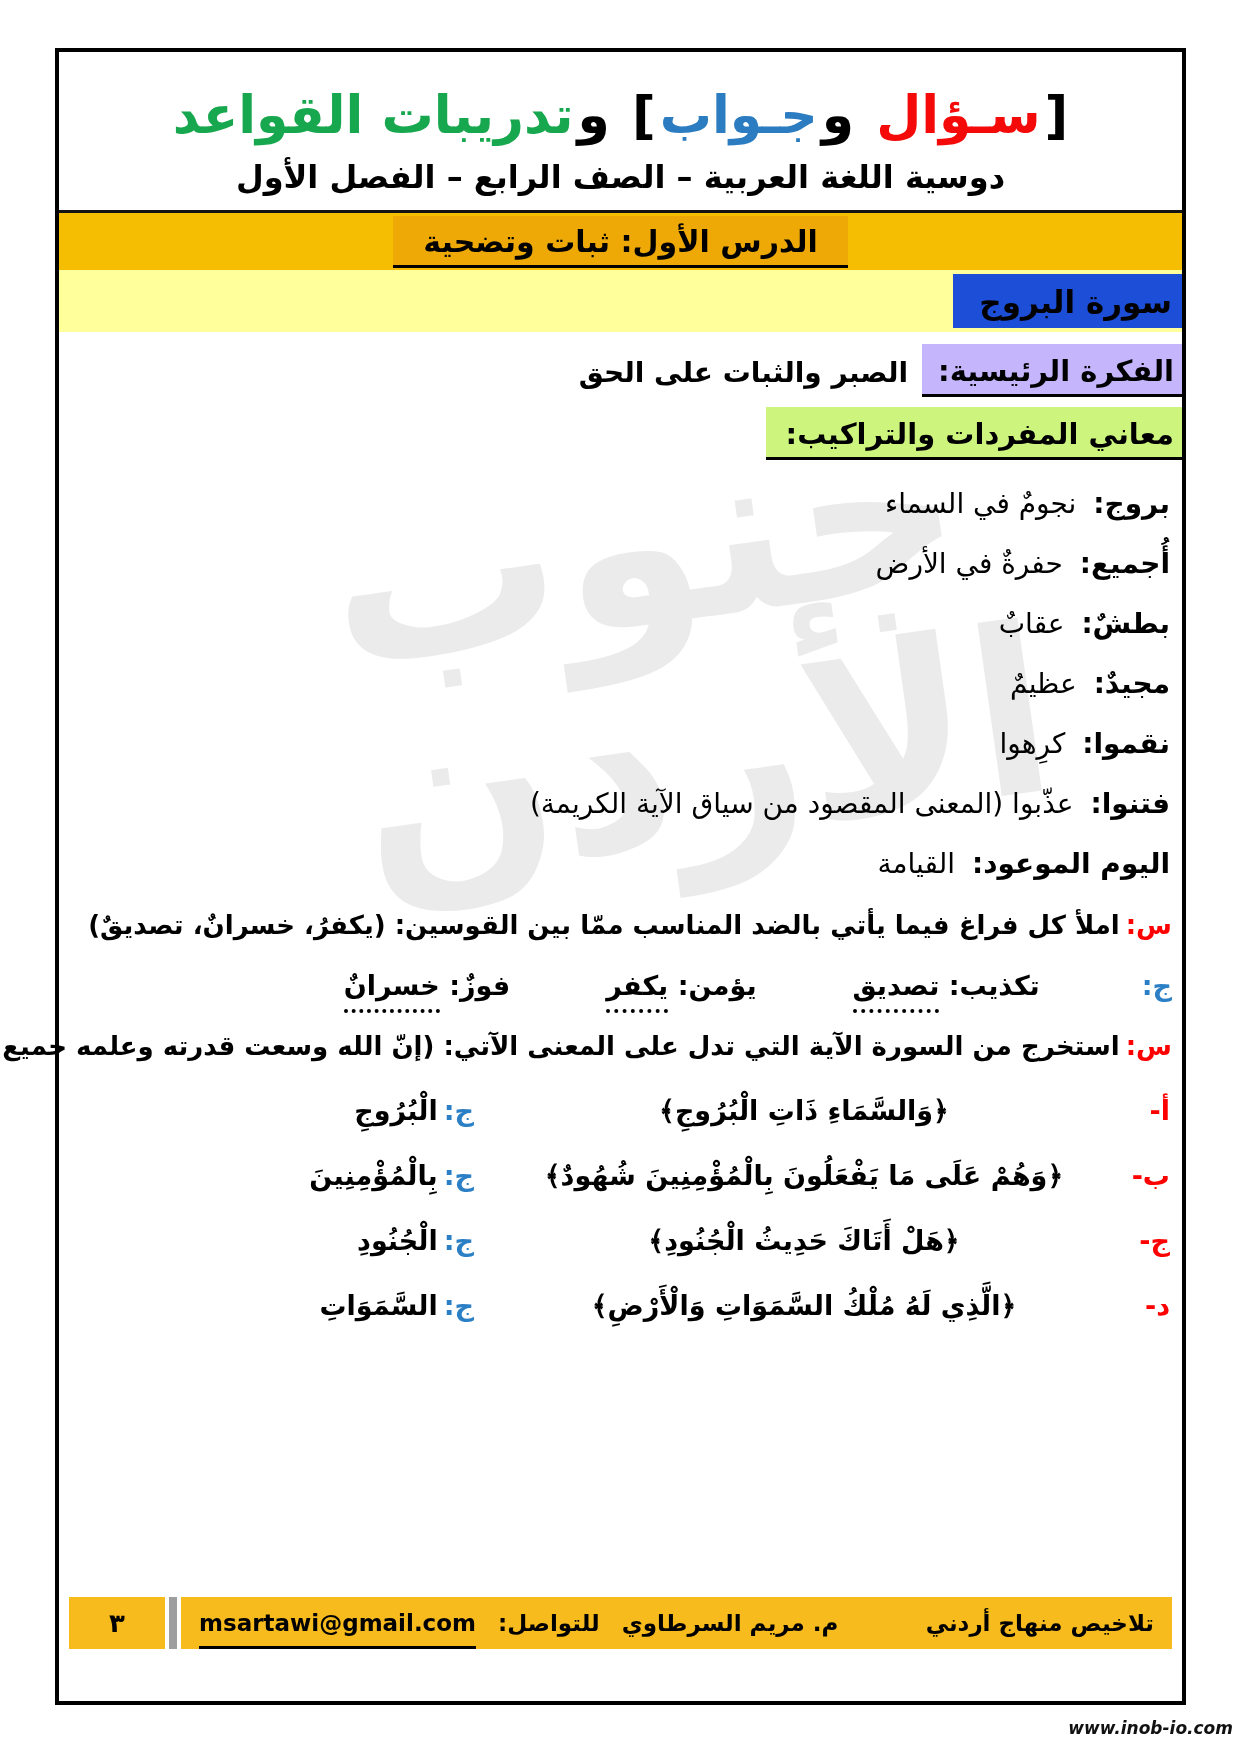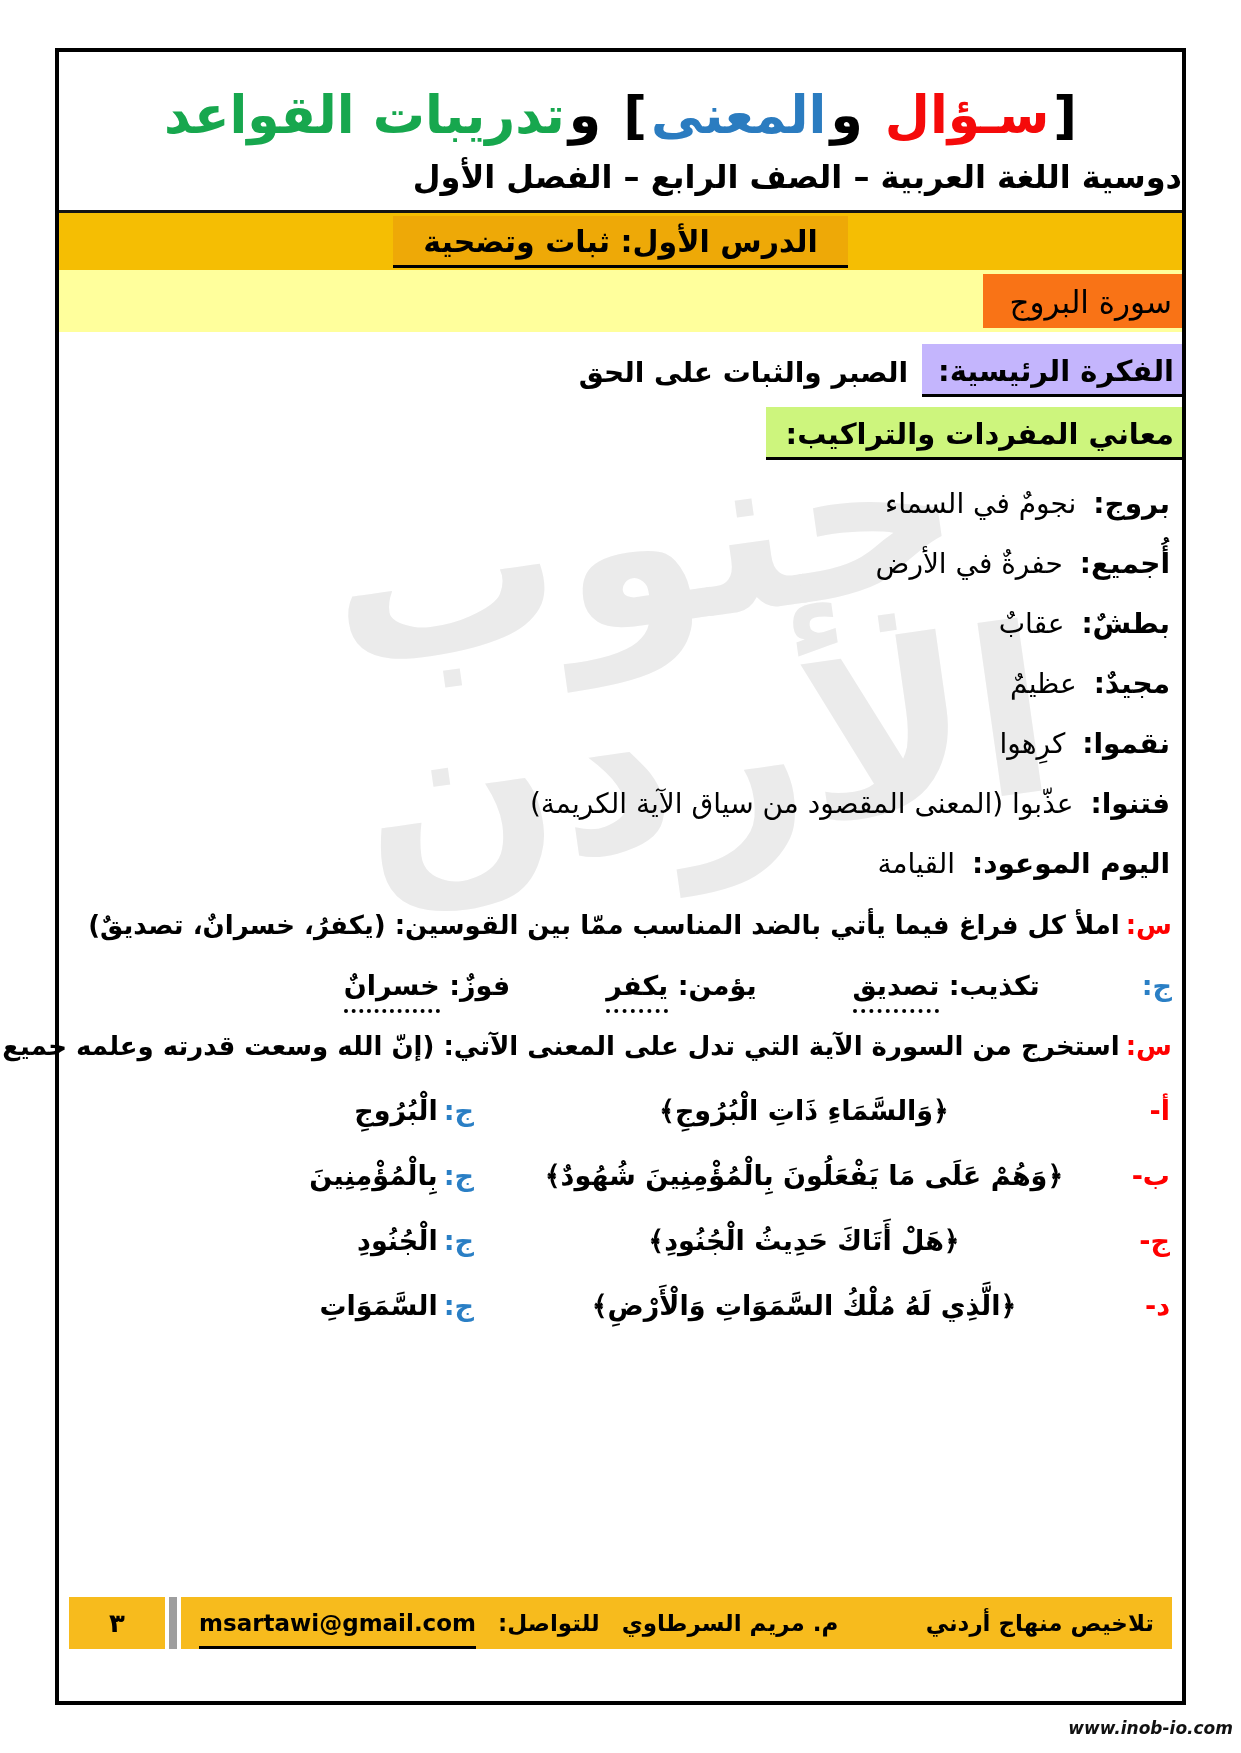--- a/index.html
+++ b/index.html
@@ -18,30 +18,30 @@
 
   
   .banner { text-align:center; font-size:52px; font-weight:bold; line-height:1.5;
             margin-bottom:4px; }
   .banner span { margin:0 2px;text-align:right; }
   .c-red   { color:#f50a0a; }
   .c-blue  { color:#2b7cc0; }
   .c-green { color:#17a74e; }
   .c-black { color:#000; }
 
-  .subtitle { font-size:32px; font-weight:bold; color:#000;
+  .subtitle { text-align:center; font-size:32px; font-weight:bold; color:#000;
               margin-bottom:14px; }
 
   .lesson-band { height:60px; background:#f5be03; border-top:3px solid #141414;
                  display:flex; justify-content:center; align-items:center; }
   .lesson-band .hl { background:#eea907; border-bottom:3px solid #000;
                      font-size:30px; font-weight:bold; padding:8px 30px 6px; }
 
   .surah-band { height:62px; background:#ffff9c; display:flex; align-items:center; }
-  .surah-band .hl { background:#f97316; font-size:31px; font-weight:normal;
+  .surah-band .hl { background:#1d4ed8; font-size:31px; font-weight:bold;
                     padding:10px 10px 8px 26px; }
 
   .idea-row { margin-top:12px; display:flex; align-items:flex-end; }
   .idea-row .hl-green { background:#c4b5fd; border-bottom:3px solid #000;
                         font-size:29px; font-weight:bold; padding:10px 8px 6px 16px; }
   .idea-row .idea-text { font-size:28px; font-weight:bold; margin-right:14px; padding-bottom:8px; }
 
   .vocab-heading { margin-top:10px; display:flex; }
   .vocab-heading .hl-green { background:#cdf57d; border-bottom:3px solid #000;
                              font-size:29px; font-weight:bold; padding:10px 8px 6px 20px; }
@@ -90,21 +90,21 @@
 
 <div class="page">
   <div class="frame">
 
     <div class="watermark">جنوب الأردن</div>
 
     <div class="content">
 
       <div class="banner">
         <span class="c-black">[</span><span class="c-red">سـؤال</span>
-        <span class="c-black">و</span><span class="c-blue">المعنى</span><span class="c-black">]</span>
+        <span class="c-black">و</span><span class="c-blue">جـواب</span><span class="c-black">]</span>
         <span class="c-black">و</span><span class="c-green">تدريبات القواعد</span>
       </div>
 
       <div class="subtitle">دوسية اللغة العربية – الصف الرابع – الفصل الأول</div>
 
       <div class="lesson-band">
         <span class="hl">الدرس الأول: ثبات وتضحية</span>
       </div>
 
       <div class="surah-band">

